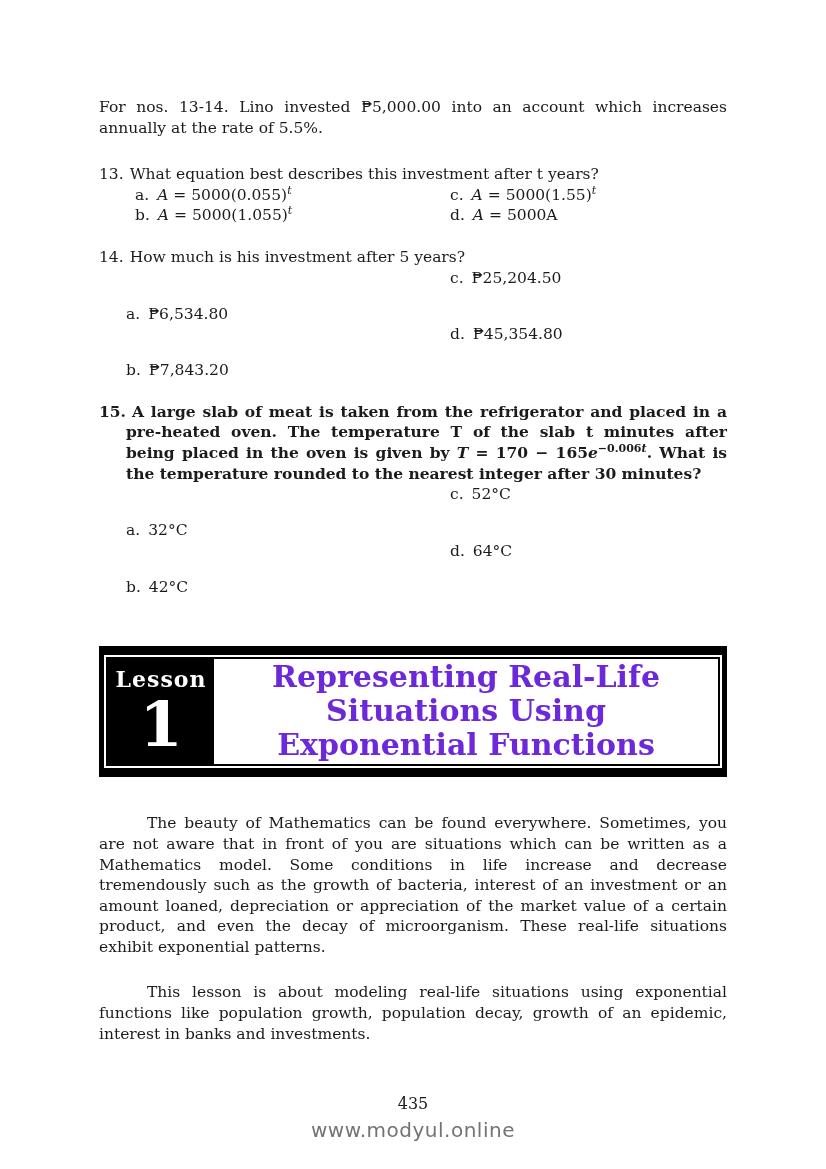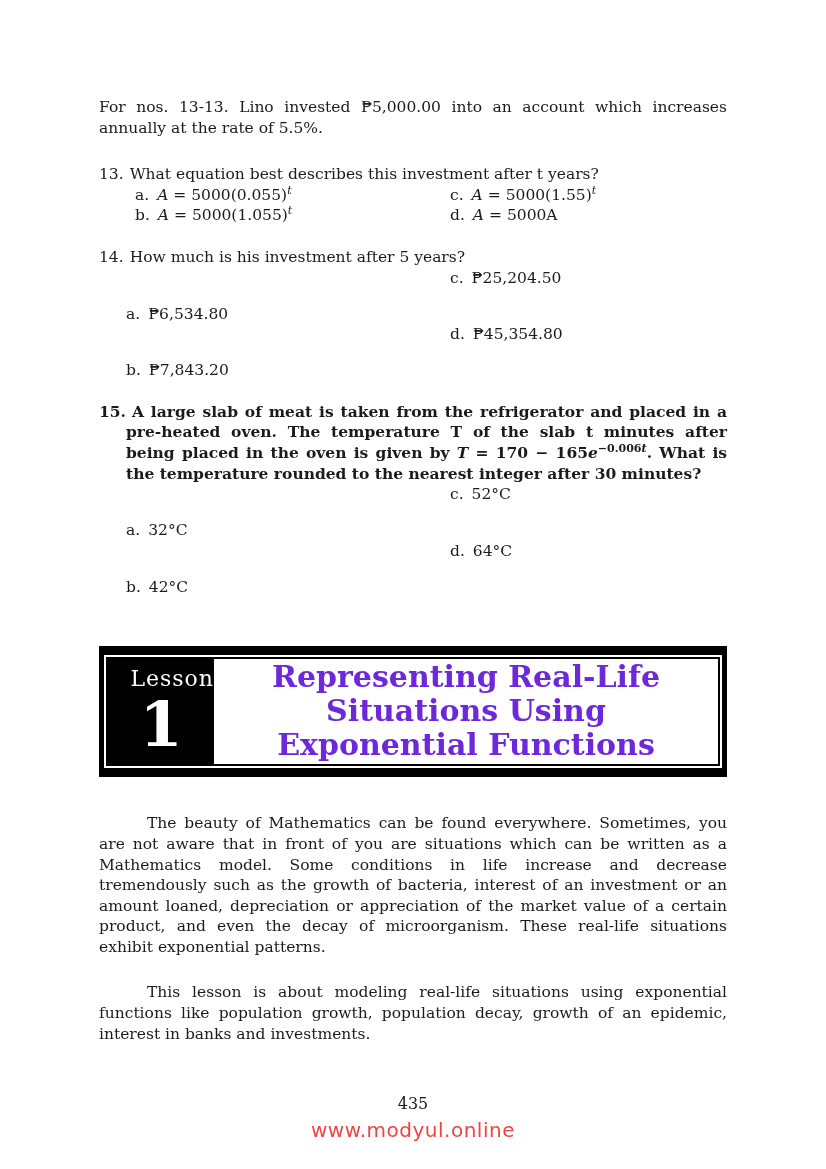--- a/index.html
+++ b/index.html
@@ -64,25 +64,24 @@
     border: 2px solid #000;
   }
   .lesson-cell {
     width: 106px;
     background: #000;
     color: #fff;
     text-align: center;
     padding-top: 6px;
   }
   .lesson-label {
-    font-weight: normal;
+    font-weight: bold;
     font-size: 22px;
     line-height: 28px;
     letter-spacing: 1px;
-    text-align: right;
   }
   .lesson-num {
     font-weight: bold;
     font-size: 62px;
     line-height: 64px;
   }
   .title-cell {
     flex: 1;
     background: #fff;
     color: #6d28d9;
@@ -112,31 +111,31 @@
     color: #1b1b1b;
   }
   .watermark {
     position: absolute;
     top: 1118px;
     left: 0;
     width: 100%;
     text-align: center;
     font-size: 20px;
     letter-spacing: 0.5px;
-    color: #ef4444;
+    color: #737373;
     font-family: "DejaVu Sans", "Liberation Sans", sans-serif;
   }
 </style>
 </head>
 <body>
 
 <div class="page">
   <div class="content">
 
-    <p class="intro">For nos. 13-13. Lino invested ₱5,000.00 into an account which increases annually at the rate of 5.5%.</p>
+    <p class="intro">For nos. 13-14. Lino invested ₱5,000.00 into an account which increases annually at the rate of 5.5%.</p>
 
     <div class="question-block qb13">
       <div class="q-line"><span class="qnum">13.</span><span>What equation best describes this investment after t years?</span></div>
       <div class="opt-row">
         <span class="opt ind36"><span class="opt-label">a.</span><span class="math"><i>A</i><span> = 5000(0.055)</span><sup><i>t</i></sup></span></span>
         <span class="opt"><span class="opt-label">c.</span><span class="math"><i>A</i><span> = 5000(1.55)</span><sup><i>t</i></sup></span></span>
       </div>
       <div class="opt-row">
         <span class="opt ind36"><span class="opt-label">b.</span><span class="math"><i>A</i><span> = 5000(1.055)</span><sup><i>t</i></sup></span></span>
         <span class="opt"><span class="opt-label">d.</span><span class="math"><i>A</i><span> = 5000A</span><sup><i></i></sup></span></span>

